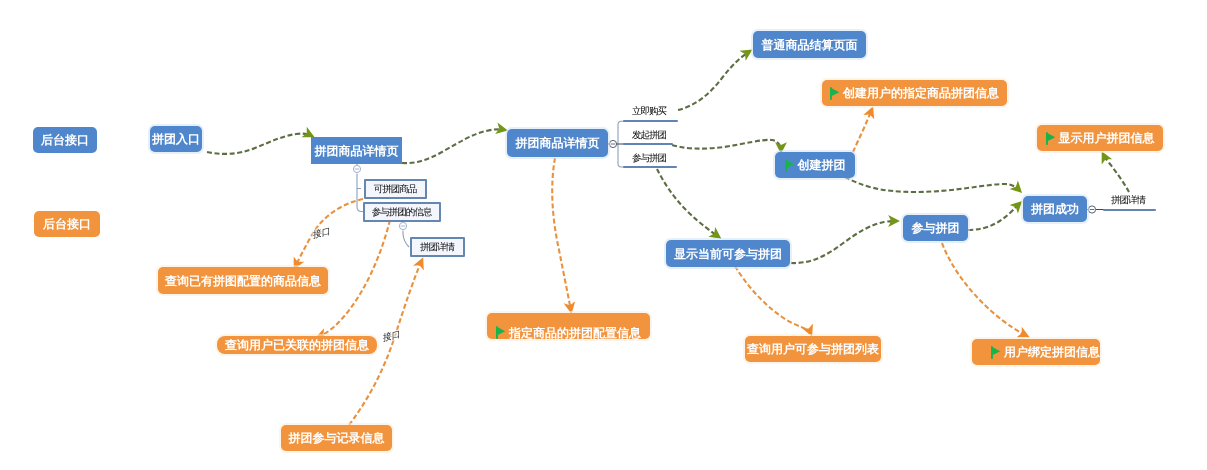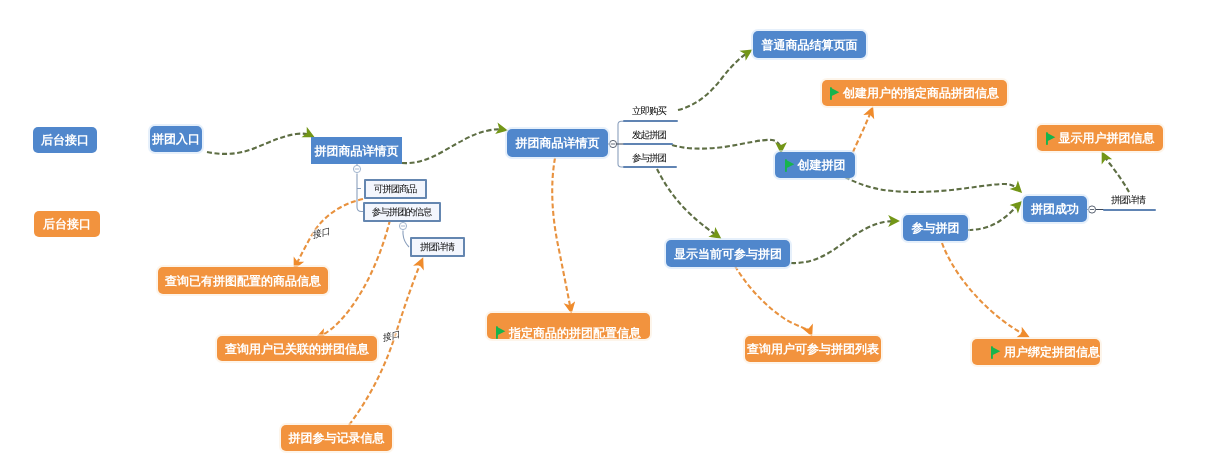--- a/index.html
+++ b/index.html
@@ -109,21 +109,21 @@
     <div class="node n-orange rounded" style="left: 1037px; top: 125px; width: 126px; height: 26px;">
       <svg class="flagico" width="10" height="13" viewBox="0 0 10 13">
         <path d="M0.2,0.4 L9.3,5.2 L0.2,9.7 Z" fill="#17b44d"></path>
         <rect x="0" y="0.4" width="1.9" height="12.4" fill="#17b44d"></rect>
       </svg>
       <span>显示用户拼团信息</span>
     </div>
     <div class="node n-orange rounded" style="left: 158px; top: 267px; width: 170px; height: 27px;">
       <span>查询已有拼图配置的商品信息</span>
     </div>
-    <div class="node n-orange rounded" style="left: 217px; top: 336px; width: 160px; height: 25px;">
+    <div class="node n-orange rounded" style="left: 217px; top: 336px; width: 160px; height: 18px; border-radius: 8px;">
       <span>查询用户已关联的拼团信息</span>
     </div>
     <div class="node n-orange rounded" style="left: 281px; top: 425px; width: 111px; height: 26px;">
       <span>拼团参与记录信息</span>
     </div>
     <div class="node n-orange rounded" style="left: 487px; top: 313px; width: 163px; height: 26px; align-items: flex-end;">
       <svg class="flagico" width="10" height="13" viewBox="0 0 10 13">
         <path d="M0.2,0.4 L9.3,5.2 L0.2,9.7 Z" fill="#17b44d"></path>
         <rect x="0" y="0.4" width="1.9" height="12.4" fill="#17b44d"></rect>
       </svg>

